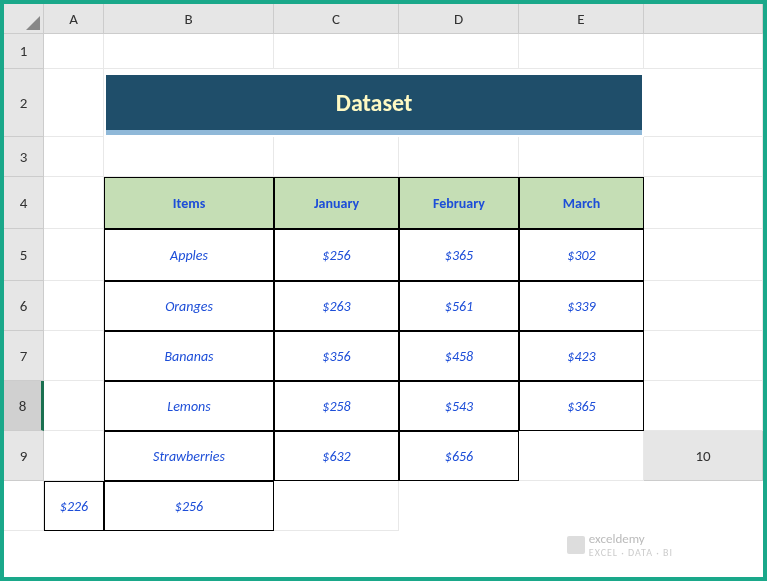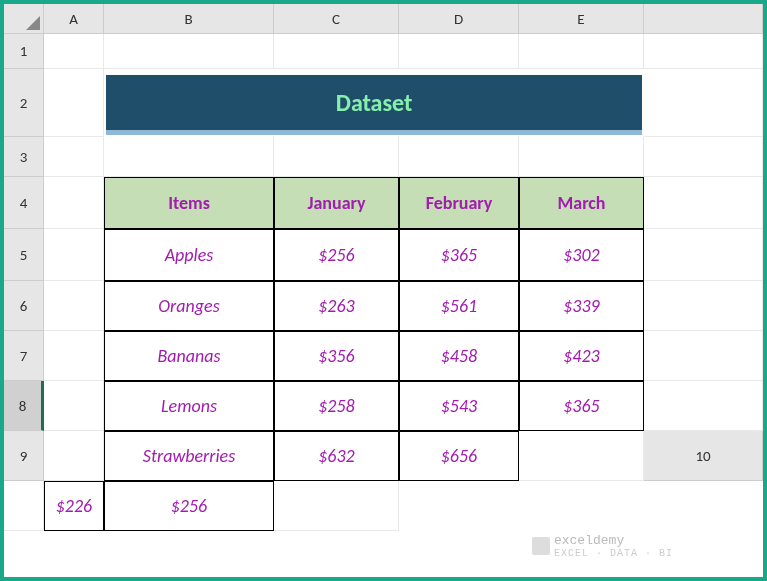--- a/index.html
+++ b/index.html
@@ -62,28 +62,28 @@
     .row-header.selected {
       background: #d0d0d0;
       border-right: 3px solid #1a7050;
     }
     .cell {
       border-right: 1px solid #e8e8e8;
       border-bottom: 1px solid #e8e8e8;
       display: flex;
       align-items: center;
       justify-content: center;
-      font-size: 18px;
-      color: #a21caf;
+      font-size: 14px;
+      color: #1d4ed8;
     }
     .title-banner {
       grid-column: 3 / 7;
       grid-row: 3;
       background: #1f4e6a;
-      color: #86efac;
+      color: #fef9c3;
       font-weight: bold;
       font-size: 24px;
       display: flex;
       align-items: center;
       justify-content: center;
       border-bottom: 5px solid #8fb8d8;
       margin: 6px 2px 2px 2px;
     }
     .data-header {
       background: #c5deb5;
@@ -97,21 +97,20 @@
     }
     .watermark {
       position: absolute;
       bottom: 18px;
       right: 90px;
       font-size: 13px;
       color: #bbb;
       display: flex;
       align-items: center;
       gap: 4px;
-      font-family: Liberation Mono, monospace;
     }
     .watermark .logo {
       width: 18px;
       height: 18px;
       background: #ddd;
       border-radius: 2px;
       position: relative;
     }
     .watermark .sub {
       font-size: 10px;

